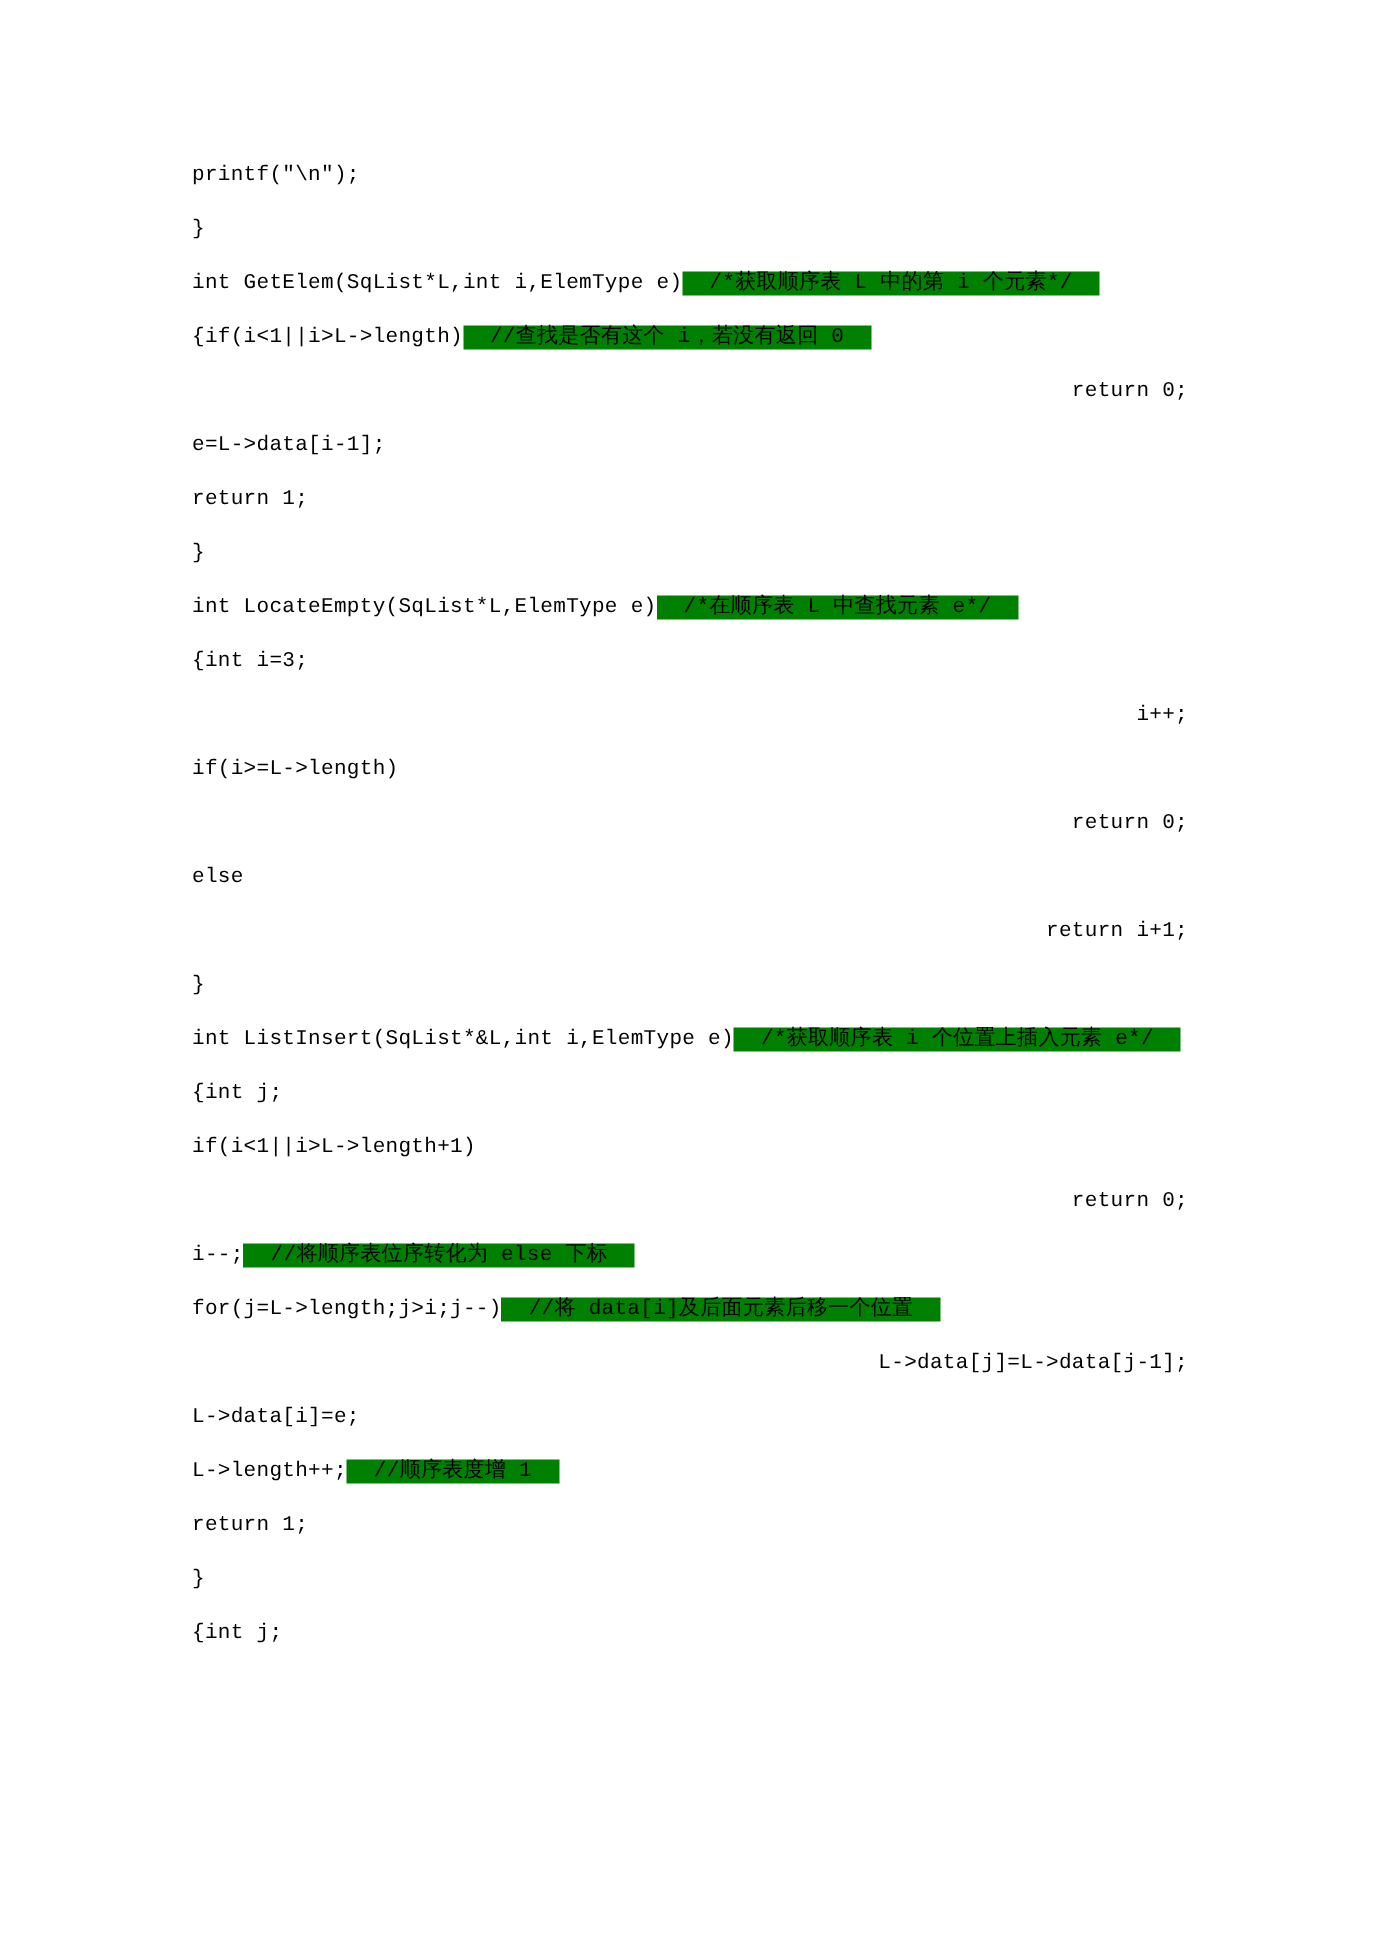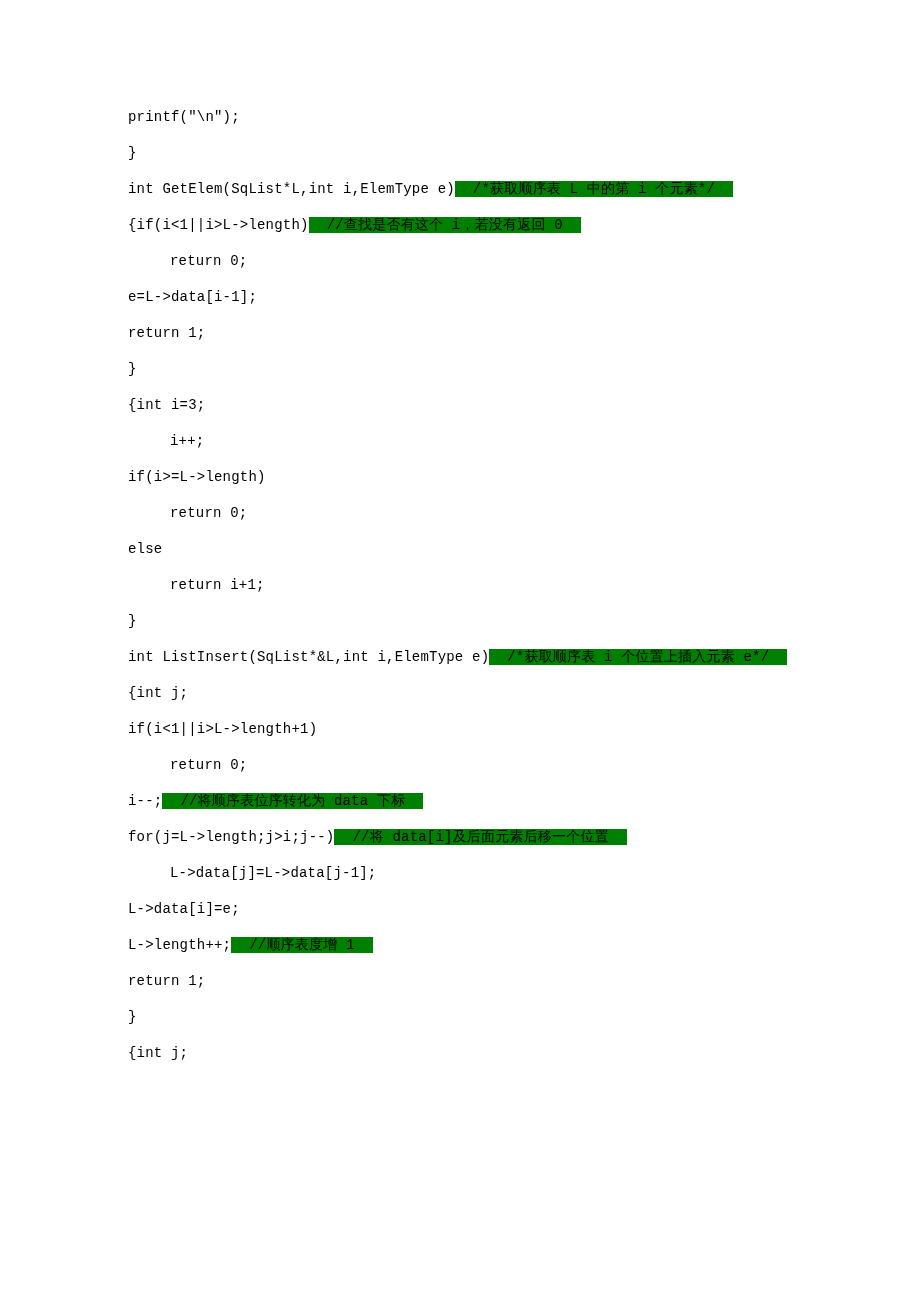--- a/index.html
+++ b/index.html
@@ -22,46 +22,48 @@
     margin: 0 0 22px 0;
     letter-spacing: 0.2px;
   }
   .hl {
     background: #008000;
     color: #000000;
     padding: 0 18px;
   }
   .indent {
     padding-left: 42px;
+    text-align: right;
   }
 </style>
 </head>
 <body>
 
 <div class="page" id="code-container">
     <div class="line"><span>printf("\n");</span></div>
     <div class="line"><span>}</span></div>
     <div class="line"><span>int GetElem(SqList*L,int i,ElemType e)</span><span class="hl">/*获取顺序表 L 中的第 i 个元素*/</span></div>
     <div class="line"><span>{if(i&lt;1||i&gt;L-&gt;length)</span><span class="hl">//查找是否有这个 i，若没有返回 0</span></div>
     <div class="line indent"><span>return 0;</span></div>
     <div class="line"><span>e=L-&gt;data[i-1];</span></div>
     <div class="line"><span>return 1;</span></div>
     <div class="line"><span>}</span></div>
+    <div class="line"><span>int LocateEmpty(SqList*L,ElemType e)</span><span class="hl">/*在顺序表 L 中查找元素 e*/</span></div>
     <div class="line"><span>{int i=3;</span></div>
     <div class="line indent"><span>i++;</span></div>
     <div class="line"><span>if(i&gt;=L-&gt;length)</span></div>
     <div class="line indent"><span>return 0;</span></div>
     <div class="line"><span>else</span></div>
     <div class="line indent"><span>return i+1;</span></div>
     <div class="line"><span>}</span></div>
     <div class="line"><span>int ListInsert(SqList*&amp;L,int i,ElemType e)</span><span class="hl">/*获取顺序表 i 个位置上插入元素 e*/</span></div>
     <div class="line"><span>{int j;</span></div>
     <div class="line"><span>if(i&lt;1||i&gt;L-&gt;length+1)</span></div>
     <div class="line indent"><span>return 0;</span></div>
-    <div class="line"><span>i--;</span><span class="hl">//将顺序表位序转化为 data 下标</span></div>
+    <div class="line"><span>i--;</span><span class="hl">//将顺序表位序转化为 else 下标</span></div>
     <div class="line"><span>for(j=L-&gt;length;j&gt;i;j--)</span><span class="hl">//将 data[i]及后面元素后移一个位置</span></div>
     <div class="line indent"><span>L-&gt;data[j]=L-&gt;data[j-1];</span></div>
     <div class="line"><span>L-&gt;data[i]=e;</span></div>
     <div class="line"><span>L-&gt;length++;</span><span class="hl">//顺序表度增 1</span></div>
     <div class="line"><span>return 1;</span></div>
     <div class="line"><span>}</span></div>
     <div class="line"><span>{int j;</span></div>
   </div>
 
 </body></html>

